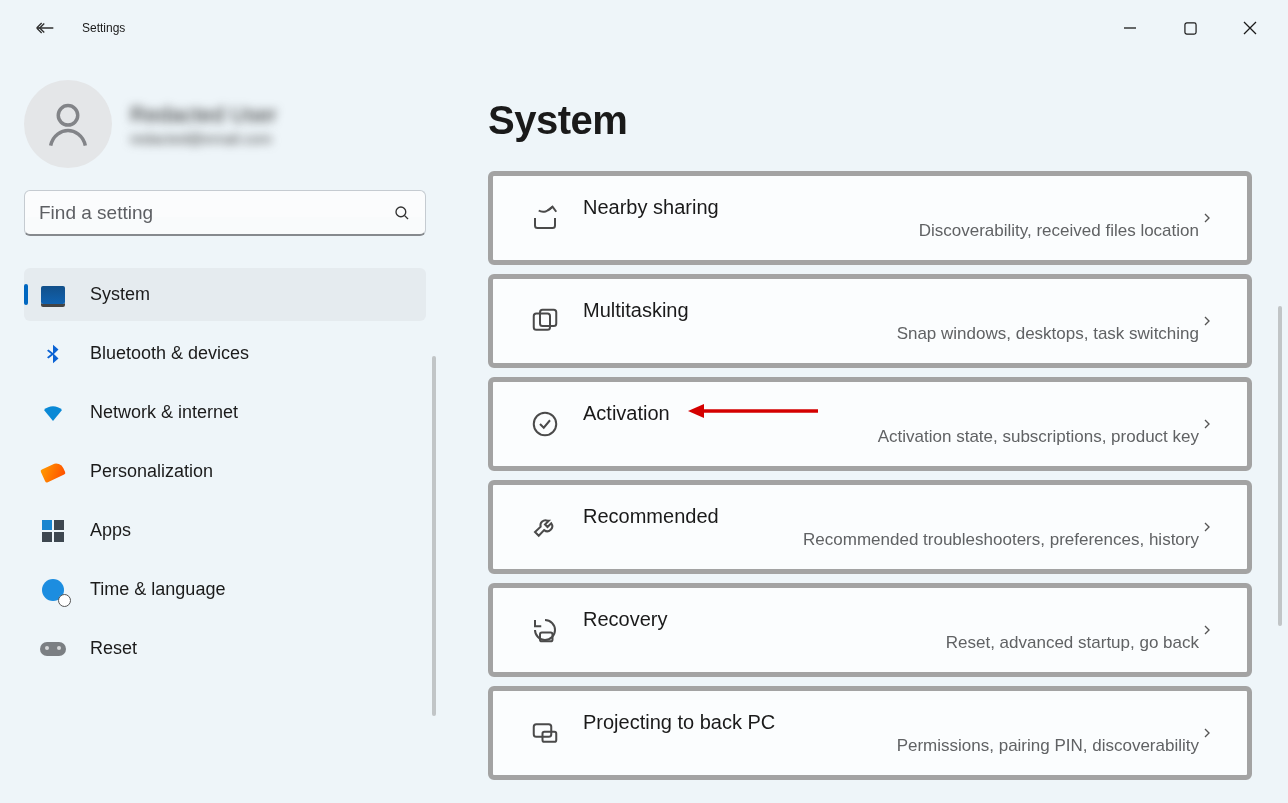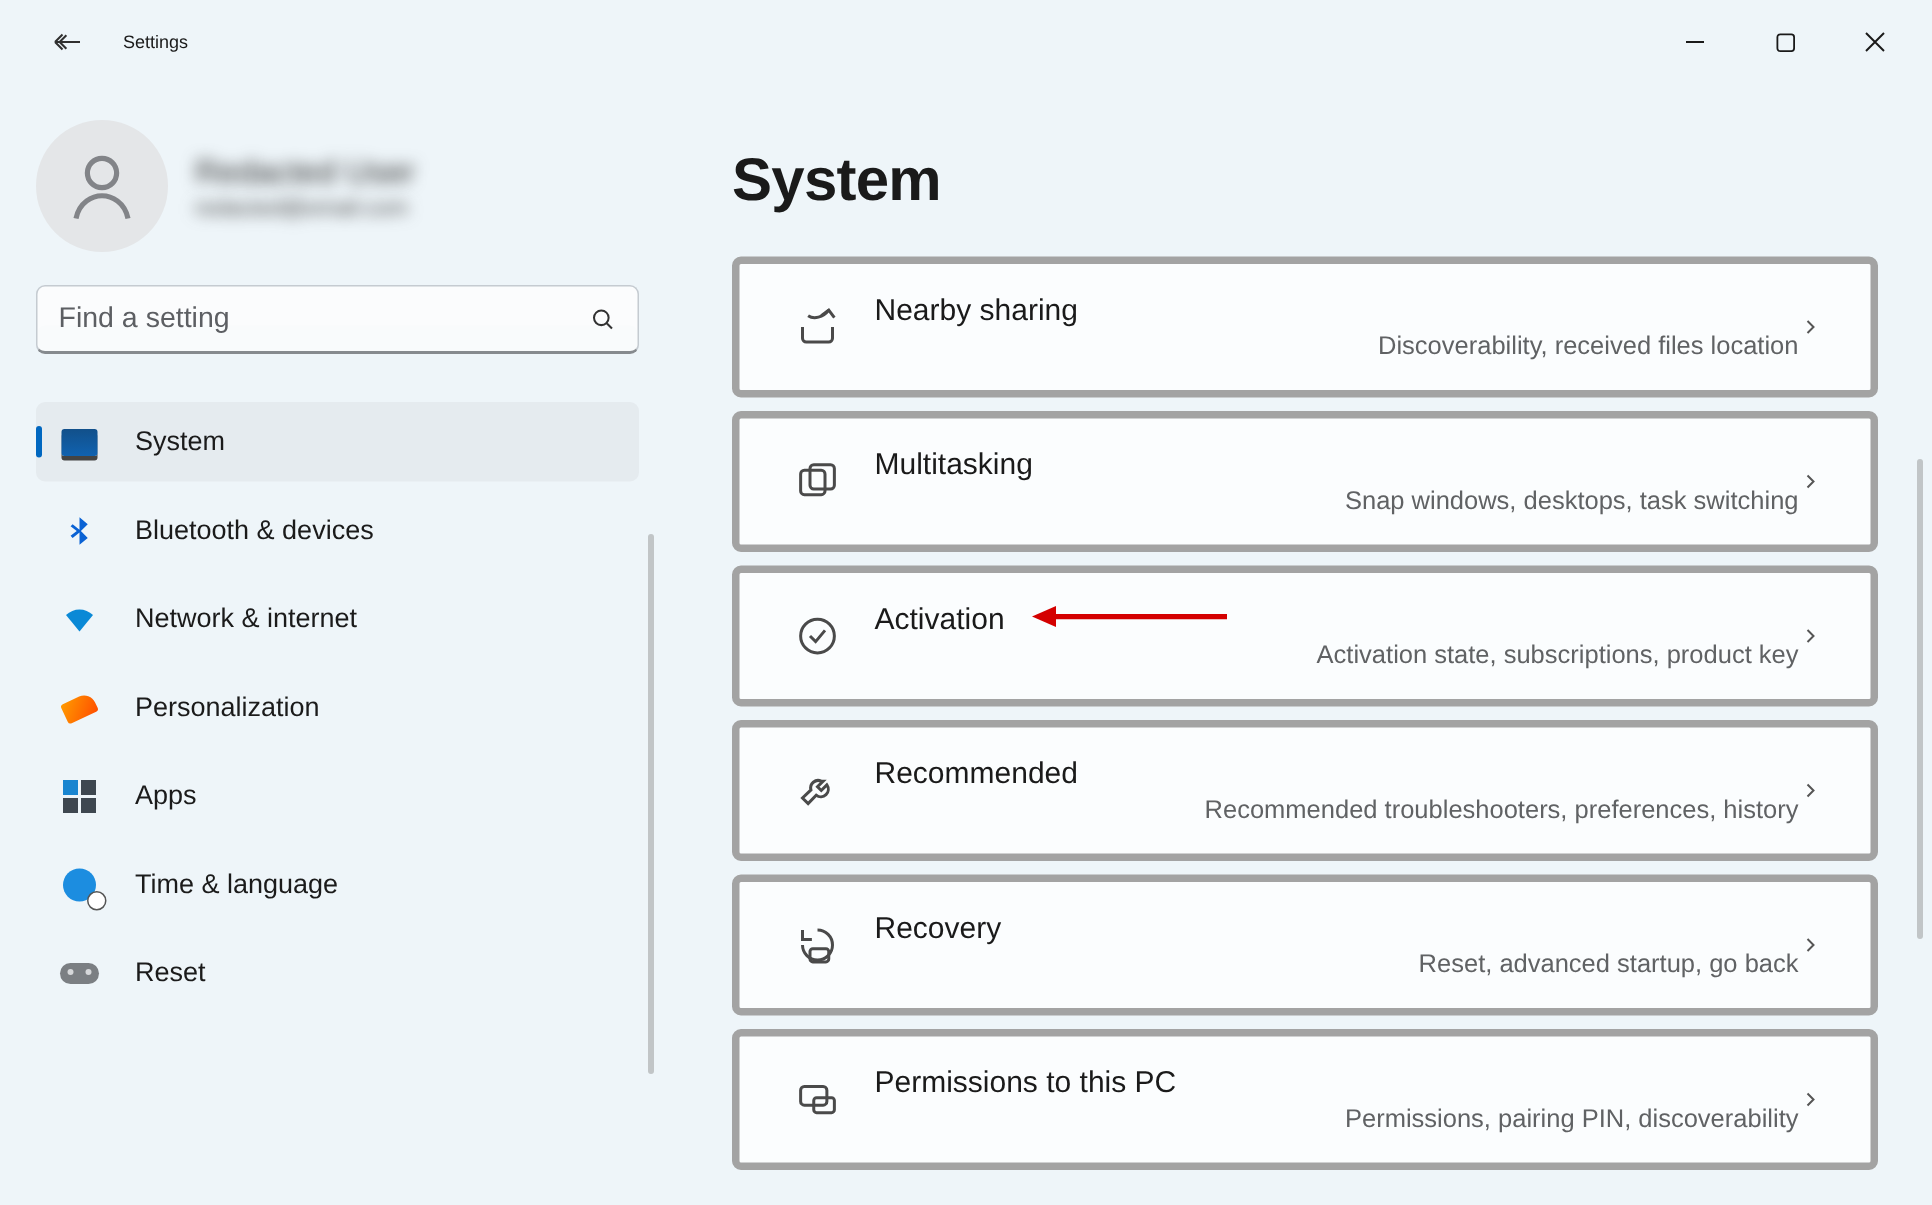--- a/index.html
+++ b/index.html
@@ -393,21 +393,21 @@
     </div>
 
     <div class="card">
       <div class="card-icon">
         <svg width="30" height="30" viewBox="0 0 24 24" fill="none" stroke="#4a4a4a" stroke-width="1.6">
             <rect x="3" y="5" width="14" height="10" rx="2"></rect>
             <rect x="10" y="11" width="11" height="8" rx="1.5"></rect>
           </svg>
       </div>
       <div class="card-texts">
-        <div class="card-title">Permissions to this PC</div>
+        <div class="card-title">Projecting to back PC</div>
         <div class="card-desc">Permissions, pairing PIN, discoverability</div>
       </div>
       <svg class="chevron" width="16" height="16" viewBox="0 0 24 24" fill="none" stroke="currentColor" stroke-width="2">
           <path d="M9 6l6 6-6 6"></path>
         </svg>
     </div>
 
     <div class="main-scroll"></div>
   </main>
 </div>

